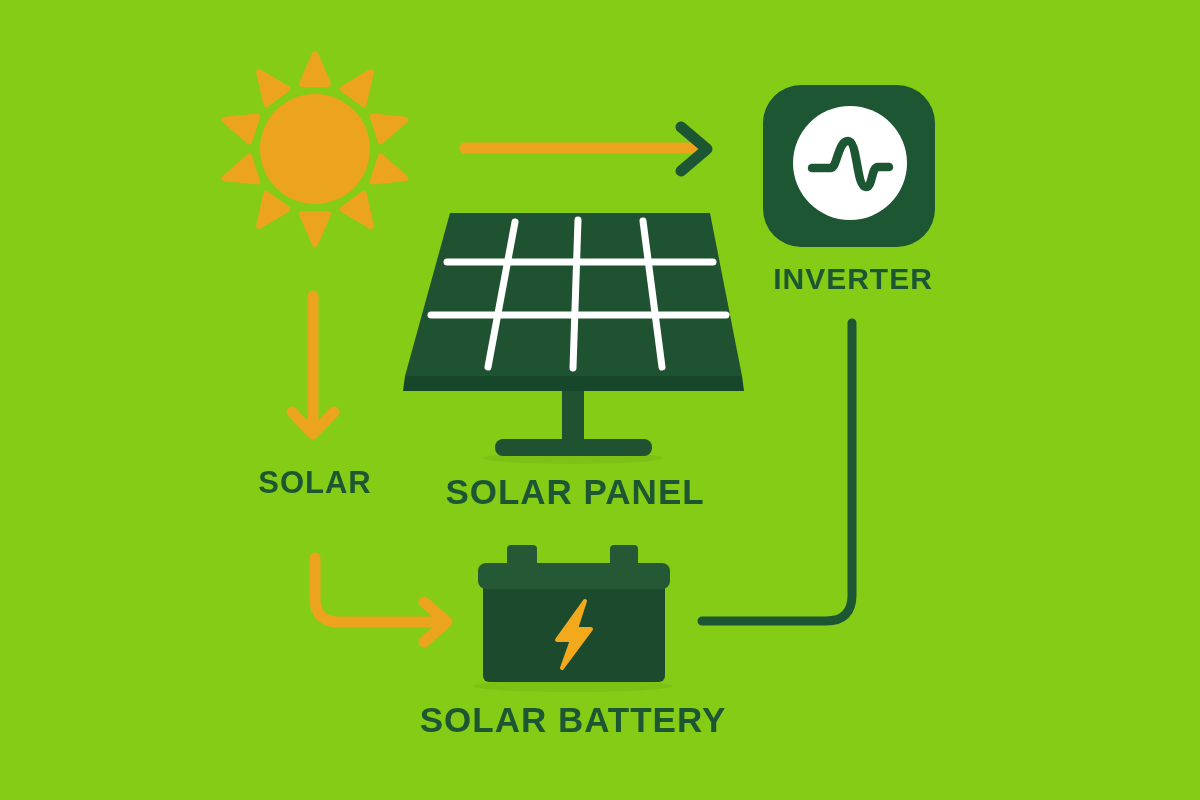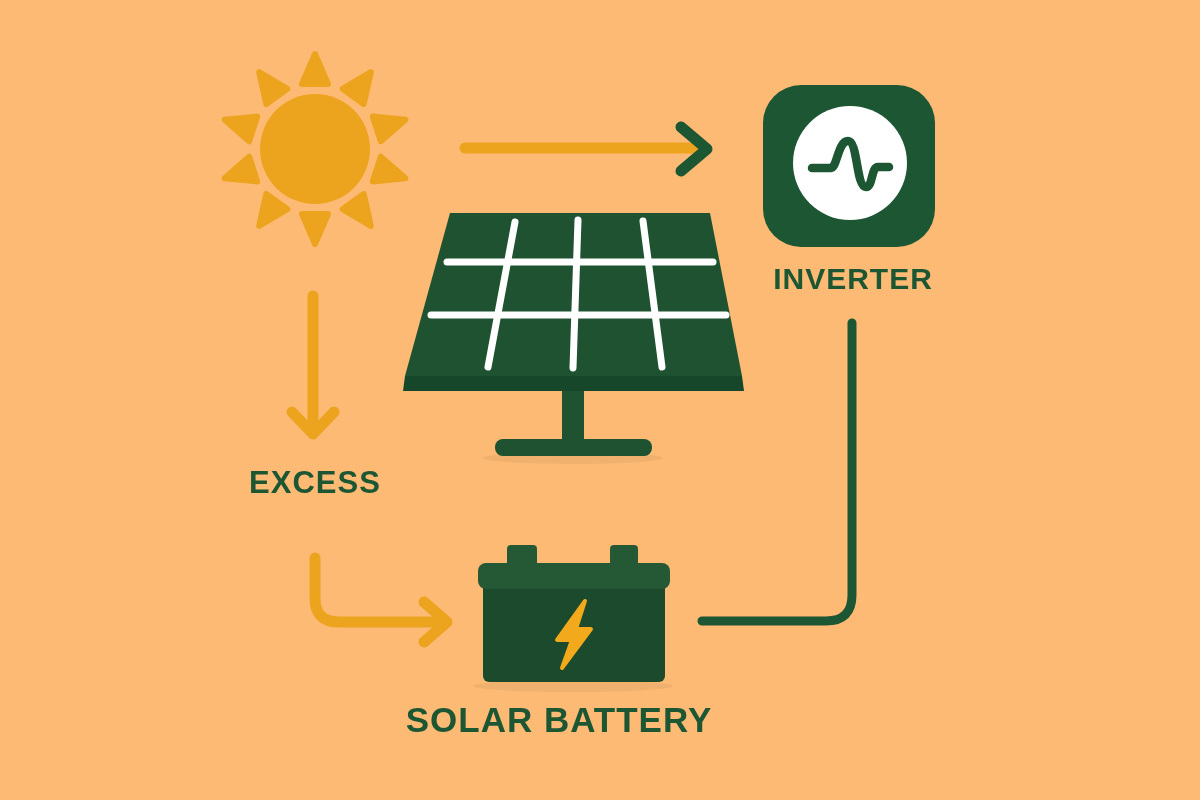--- a/index.html
+++ b/index.html
@@ -16,34 +16,34 @@
     position: absolute;
     font-weight: 700;
     color: #1D5633;
     text-align: center;
     letter-spacing: 1px;
     user-select: none;
   }
   #label-inverter   { left: 740px; top: 262px; width: 226px; font-size: 30px; }
   #label-solar-panel{ left: 415px; top: 472px; width: 320px; font-size: 35px; }
   #label-excess     { left: 205px; top: 466px; width: 220px; font-size: 31px; line-height: 34px; }
-  #label-battery    { left: 384px; top: 700px; width: 350px; font-size: 35px; }
+  #label-battery    { left: 398px; top: 700px; width: 350px; font-size: 35px; }
 
   .shaft      { stroke-width: 11; stroke-linecap: round; fill: none; }
   .head       { stroke-width: 11; stroke-linecap: round; stroke-linejoin: round; fill: none; }
   .connector  { stroke-width: 9;  stroke-linecap: round; fill: none; }
   .gridline   { stroke-width: 7;  stroke-linecap: round; }
   .sine       { stroke-width: 8.5; stroke-linecap: round; stroke-linejoin: round; fill: none; }
   .ray        { stroke-width: 6; stroke-linejoin: round; }
   .soft-shadow{ fill: #000; opacity: 0.05; }
 </style>
 </head>
 <body>
 
-<div class="canvas" style="background: #fdba74;">
+<div class="canvas" style="background: #84cc16;">
   <svg width="1200" height="800" viewBox="0 0 1200 800">
 
     <g>
       <g>
         <path class="ray" d="M315 54 L302 84 L328 84 Z" transform="rotate(0 315 149)" fill="#ECA41F" stroke="#ECA41F"></path>
         <path class="ray" d="M315 54 L302 84 L328 84 Z" transform="rotate(36 315 149)" fill="#ECA41F" stroke="#ECA41F"></path>
         <path class="ray" d="M315 54 L302 84 L328 84 Z" transform="rotate(72 315 149)" fill="#ECA41F" stroke="#ECA41F"></path>
         <path class="ray" d="M315 54 L302 84 L328 84 Z" transform="rotate(108 315 149)" fill="#ECA41F" stroke="#ECA41F"></path>
         <path class="ray" d="M315 54 L302 84 L328 84 Z" transform="rotate(144 315 149)" fill="#ECA41F" stroke="#ECA41F"></path>
         <path class="ray" d="M315 54 L302 84 L328 84 Z" transform="rotate(180 315 149)" fill="#ECA41F" stroke="#ECA41F"></path>
@@ -97,17 +97,18 @@
       <ellipse class="soft-shadow" cx="573" cy="686" rx="100" ry="6"></ellipse>
       <rect x="507" y="545" width="30" height="24" rx="4" fill="#255936"></rect>
       <rect x="610" y="545" width="28" height="24" rx="4" fill="#255936"></rect>
       <rect x="483" y="580" width="182" height="102" rx="6" fill="#1C4A2C"></rect>
       <rect x="478" y="563" width="192" height="26" rx="8" fill="#255936"></rect>
       <path stroke-width="4" stroke-linejoin="round" d="M585 601 L557 640 H572 L562 668 L591 629 H576 Z" fill="#F2AA1C" stroke="#F2AA1C"></path>
     </g>
   </svg>
 
   <div class="label" id="label-inverter" style="color: rgb(29, 86, 51);">INVERTER</div>
+  <div class="label" id="label-solar-panel" style="color: rgb(29, 86, 51);">SOLAR PANEL</div>
   <div class="label" id="label-excess" style="color: rgb(29, 86, 51);">
-    <span>EXCESS</span><br>
+    <span>SOLAR</span><br>
   </div>
   <div class="label" id="label-battery" style="color: rgb(29, 86, 51);">SOLAR BATTERY</div>
 </div>
 
 </body></html>

